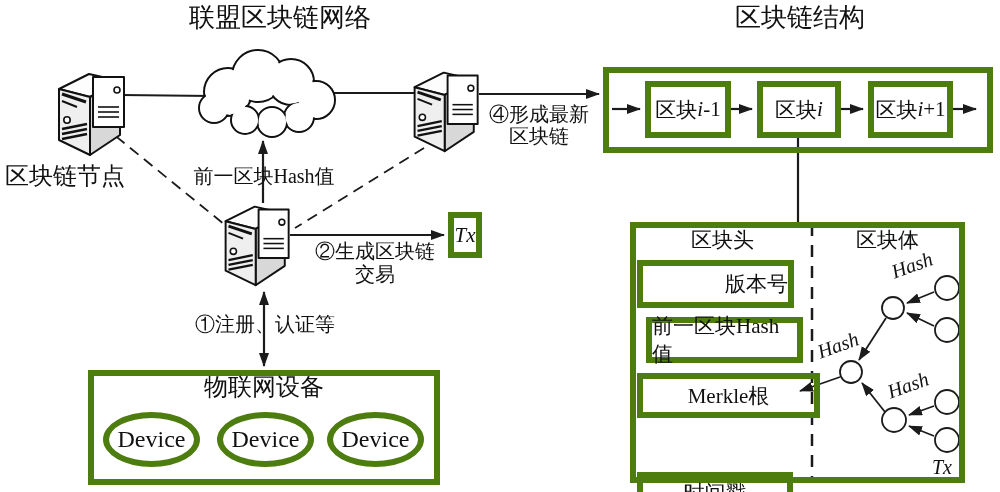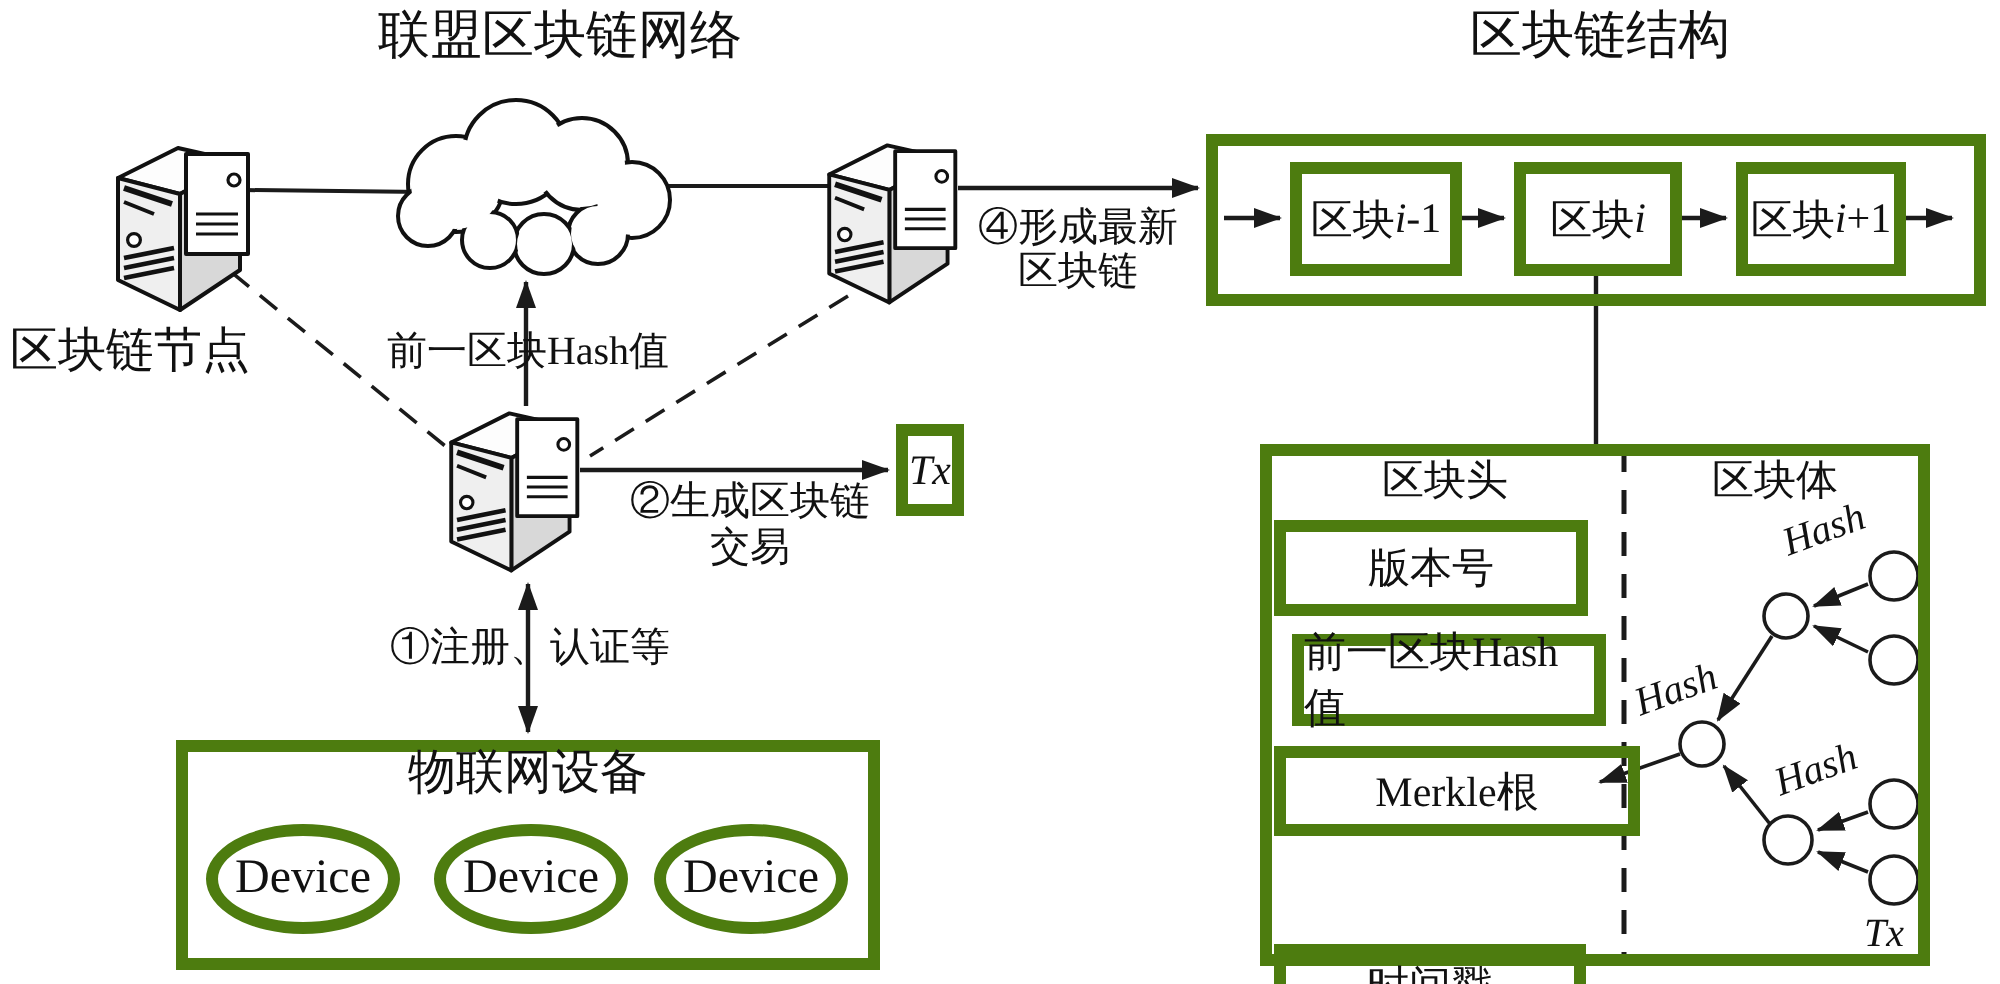--- a/index.html
+++ b/index.html
@@ -164,21 +164,21 @@
   <div class="box" style="left:868px; top:81px; width:85px; height:57px; font-size:21px;">
     <span>区块</span>
       <span class="it">i</span>
       <span>+1</span>
   </div>
 
   <div class="box" style="left:630px; top:222px; width:335px; height:261px;"></div>
   <div class="t tc" style="left:650px; top:229px; width:145px; font-size:21px;">区块头</div>
   <div class="t tc" style="left:820px; top:229px; width:135px; font-size:21px;">区块体</div>
 
-  <div class="box" style="left:637px; top:260px; width:157px; height:48px; font-size:21px;">
+  <div class="box" style="left:637px; top:260px; width:157px; height:48px; font-size:21px;justify-content:flex-end;">
     <span>版本号</span>
   </div>
   <div class="box" style="left:646px; top:317px; width:157px; height:46px; font-size:21px;">
     <span>前一区块Hash值</span>
   </div>
   <div class="box" style="left:637px; top:373px; width:183px; height:45px; font-size:21px;">
     <span>Merkle根</span>
   </div>
   <div class="box" style="left:637px; top:428px; width:156px; height:41px; font-size:21px;margin-top:44px;">
     <span>时间戳</span>

